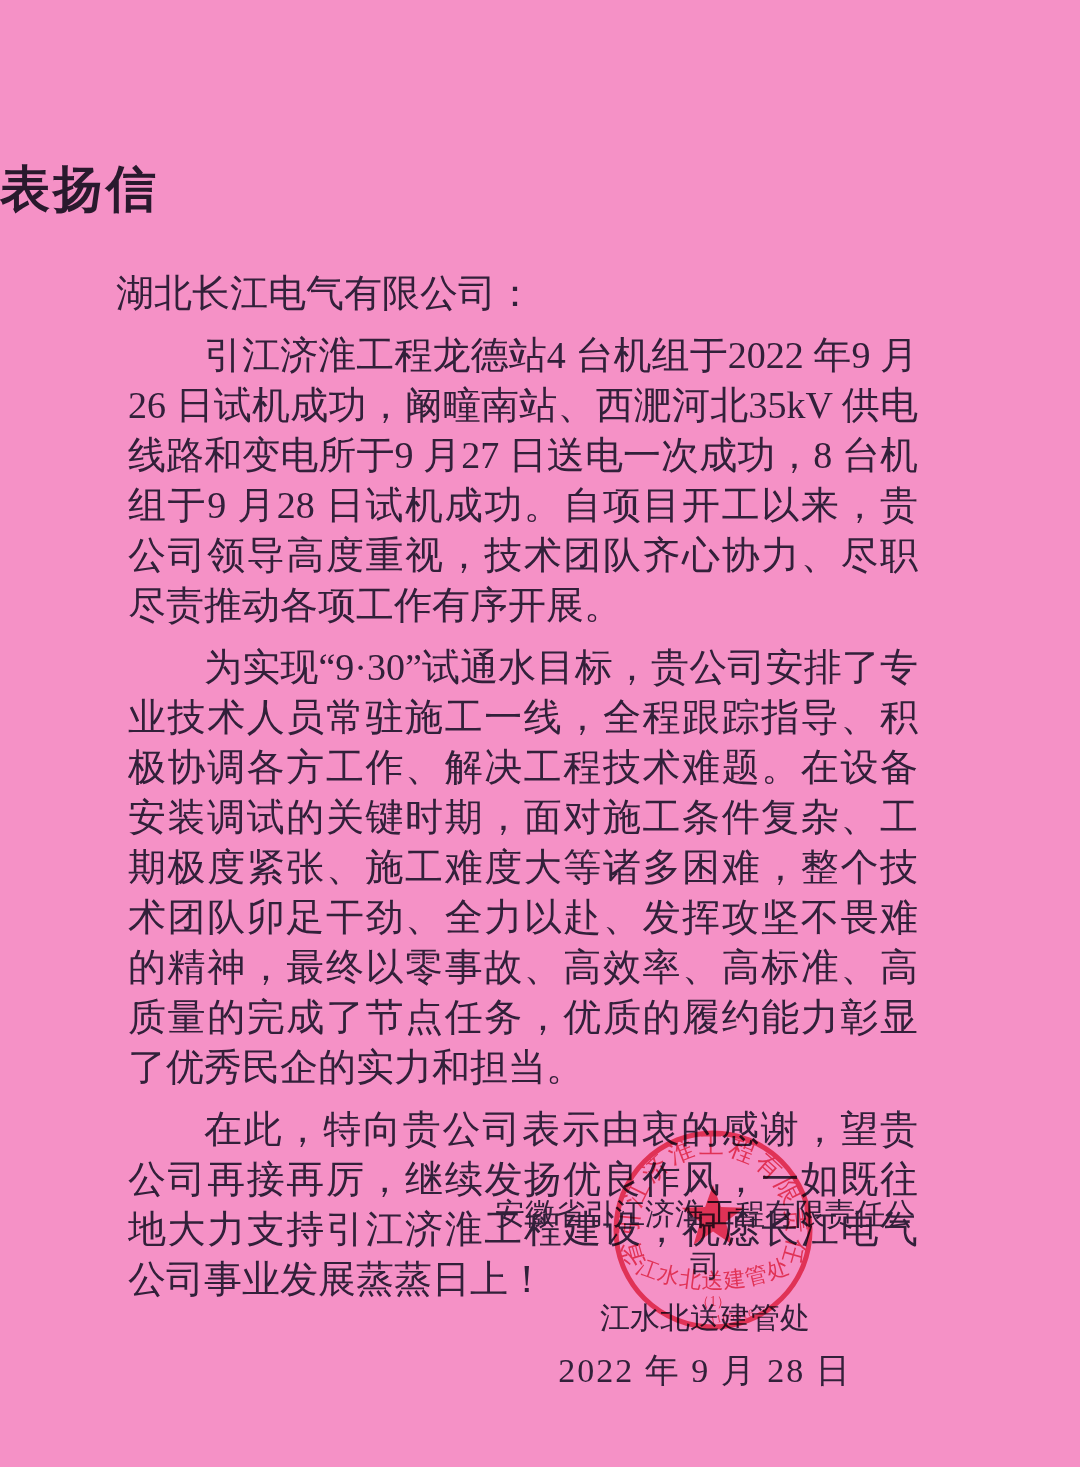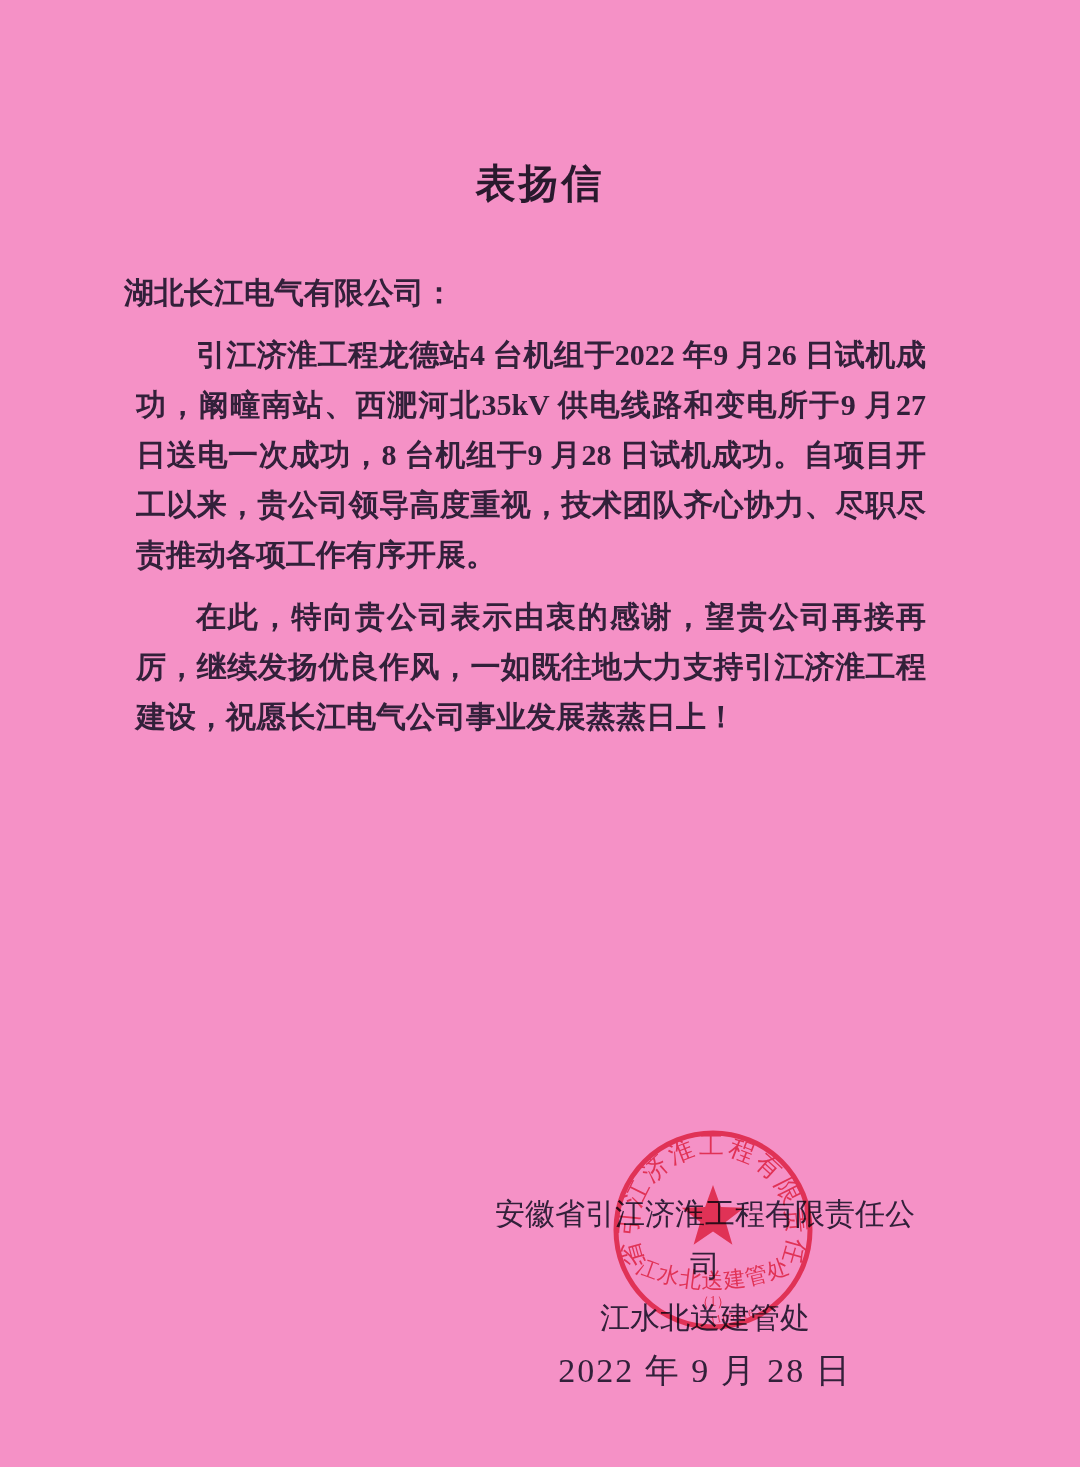--- a/index.html
+++ b/index.html
@@ -17,36 +17,35 @@
     background: var(--paper);
     overflow: hidden;
     font-family: "Liberation Serif", "DejaVu Serif", serif;
     color: var(--ink);
   }
   .title {
     position: absolute;
     top: 156px;
     left: 0;
     width: 100%;
-    text-align: center;
-    font-size: 40px;
+    text-align: left;
+    font-size: 50px;
     font-weight: bold;
     letter-spacing: 3px;
     color: #29192d;
   }
   .letter-body {
     position: absolute;
     top: 268px;
-    left: 124px;
+    left: 116px;
     width: 814px;
-    font-size: 30px;
+    font-size: 38px;
     line-height: 50px;
     text-align: justify;
     text-justify: inter-character;
-    font-weight: bold;
   }
   .letter-body p { text-indent: 2em; margin: 12px; }
   .salutation { margin-bottom: 4px; }
   .signature {
     position: absolute;
     top: 1188px;
     left: 488px;
     width: 434px;
     text-align: center;
     font-size: 30px;
@@ -89,20 +88,21 @@
 </head>
 <body>
 
 <div class="page">
 
   <h1 class="title">表扬信</h1>
 
   <div class="letter-body">
     <div class="salutation">湖北长江电气有限公司：</div>
     <p>引江济淮工程龙德站4 台机组于2022 年9 月26 日试机成功，阚疃南站、西淝河北35kV 供电线路和变电所于9 月27 日送电一次成功，8 台机组于9 月28 日试机成功。自项目开工以来，贵公司领导高度重视，技术团队齐心协力、尽职尽责推动各项工作有序开展。</p>
+    <p>为实现“9·30”试通水目标，贵公司安排了专业技术人员常驻施工一线，全程跟踪指导、积极协调各方工作、解决工程技术难题。在设备安装调试的关键时期，面对施工条件复杂、工期极度紧张、施工难度大等诸多困难，整个技术团队卯足干劲、全力以赴、发挥攻坚不畏难的精神，最终以零事故、高效率、高标准、高质量的完成了节点任务，优质的履约能力彰显了优秀民企的实力和担当。</p>
     <p>在此，特向贵公司表示由衷的感谢，望贵公司再接再厉，继续发扬优良作风，一如既往地大力支持引江济淮工程建设，祝愿长江电气公司事业发展蒸蒸日上！</p>
   </div>
 
   <div class="signature">
     <div>安徽省引江济淮工程有限责任公司</div>
     <div>江水北送建管处</div>
     <div class="date">2022 年 9 月 28 日</div>
   </div>
 
   <svg class="stamp" width="264" height="264" viewBox="0 0 264 264" aria-hidden="true">

